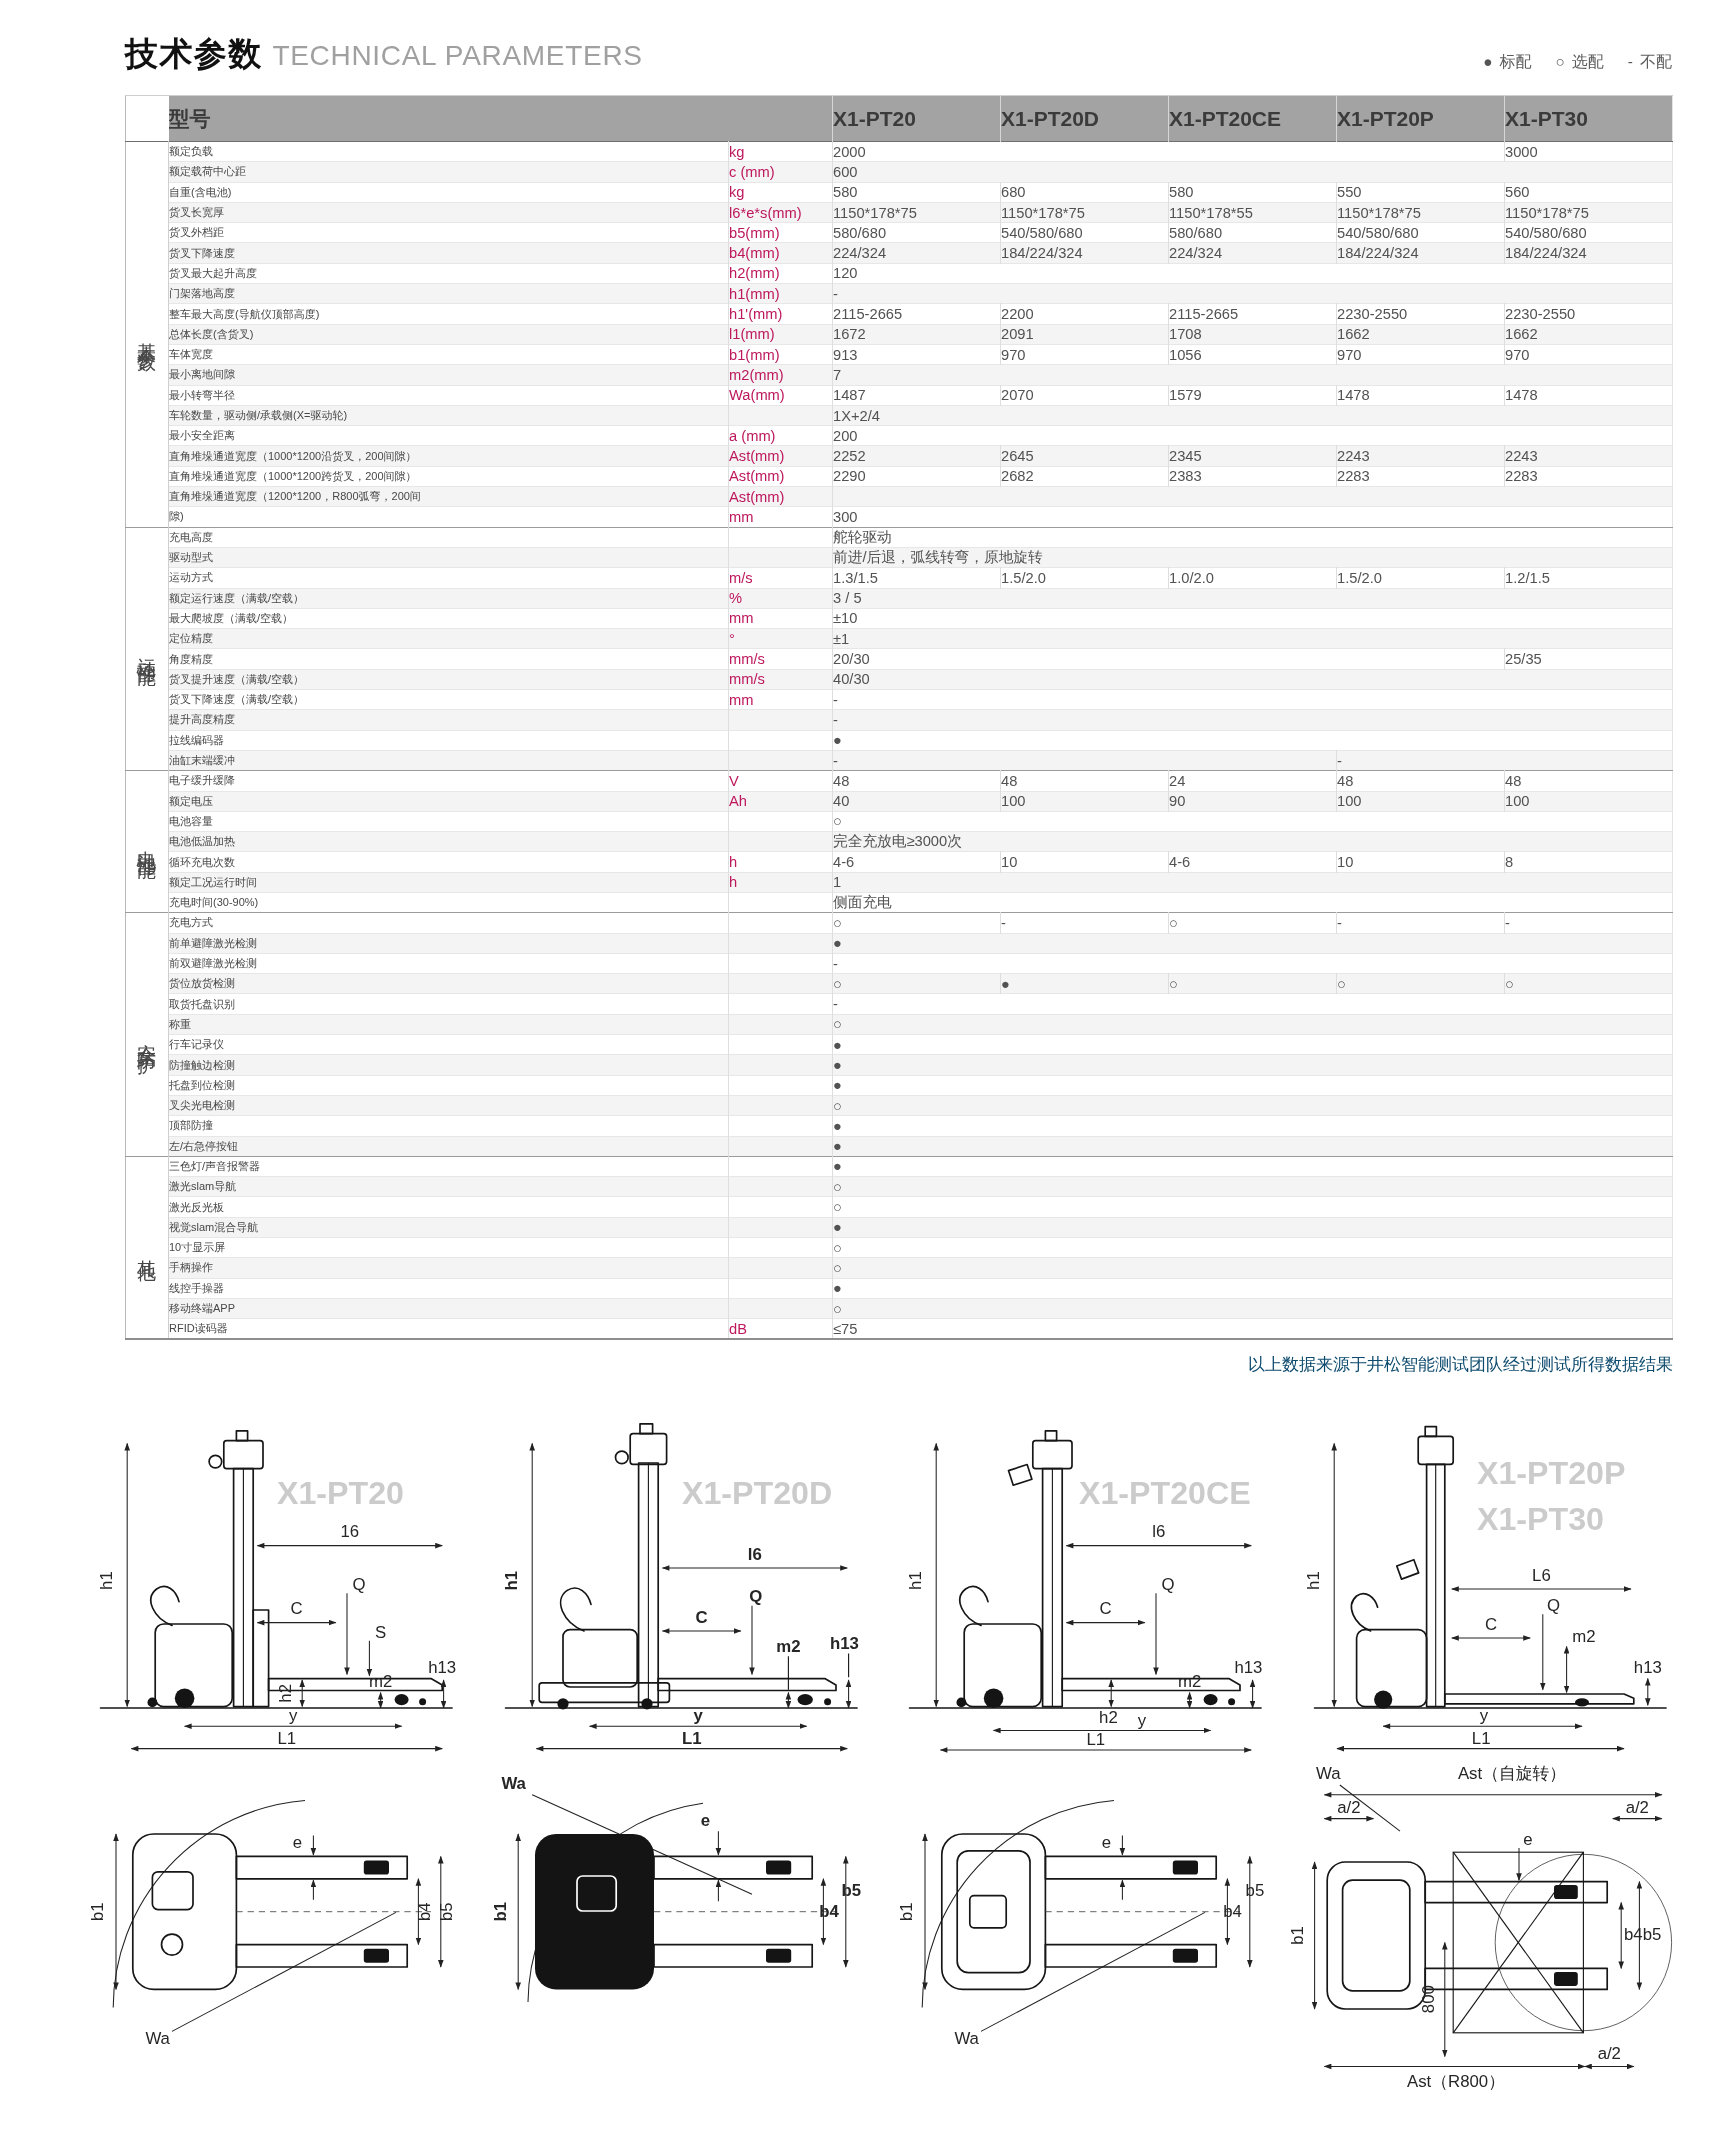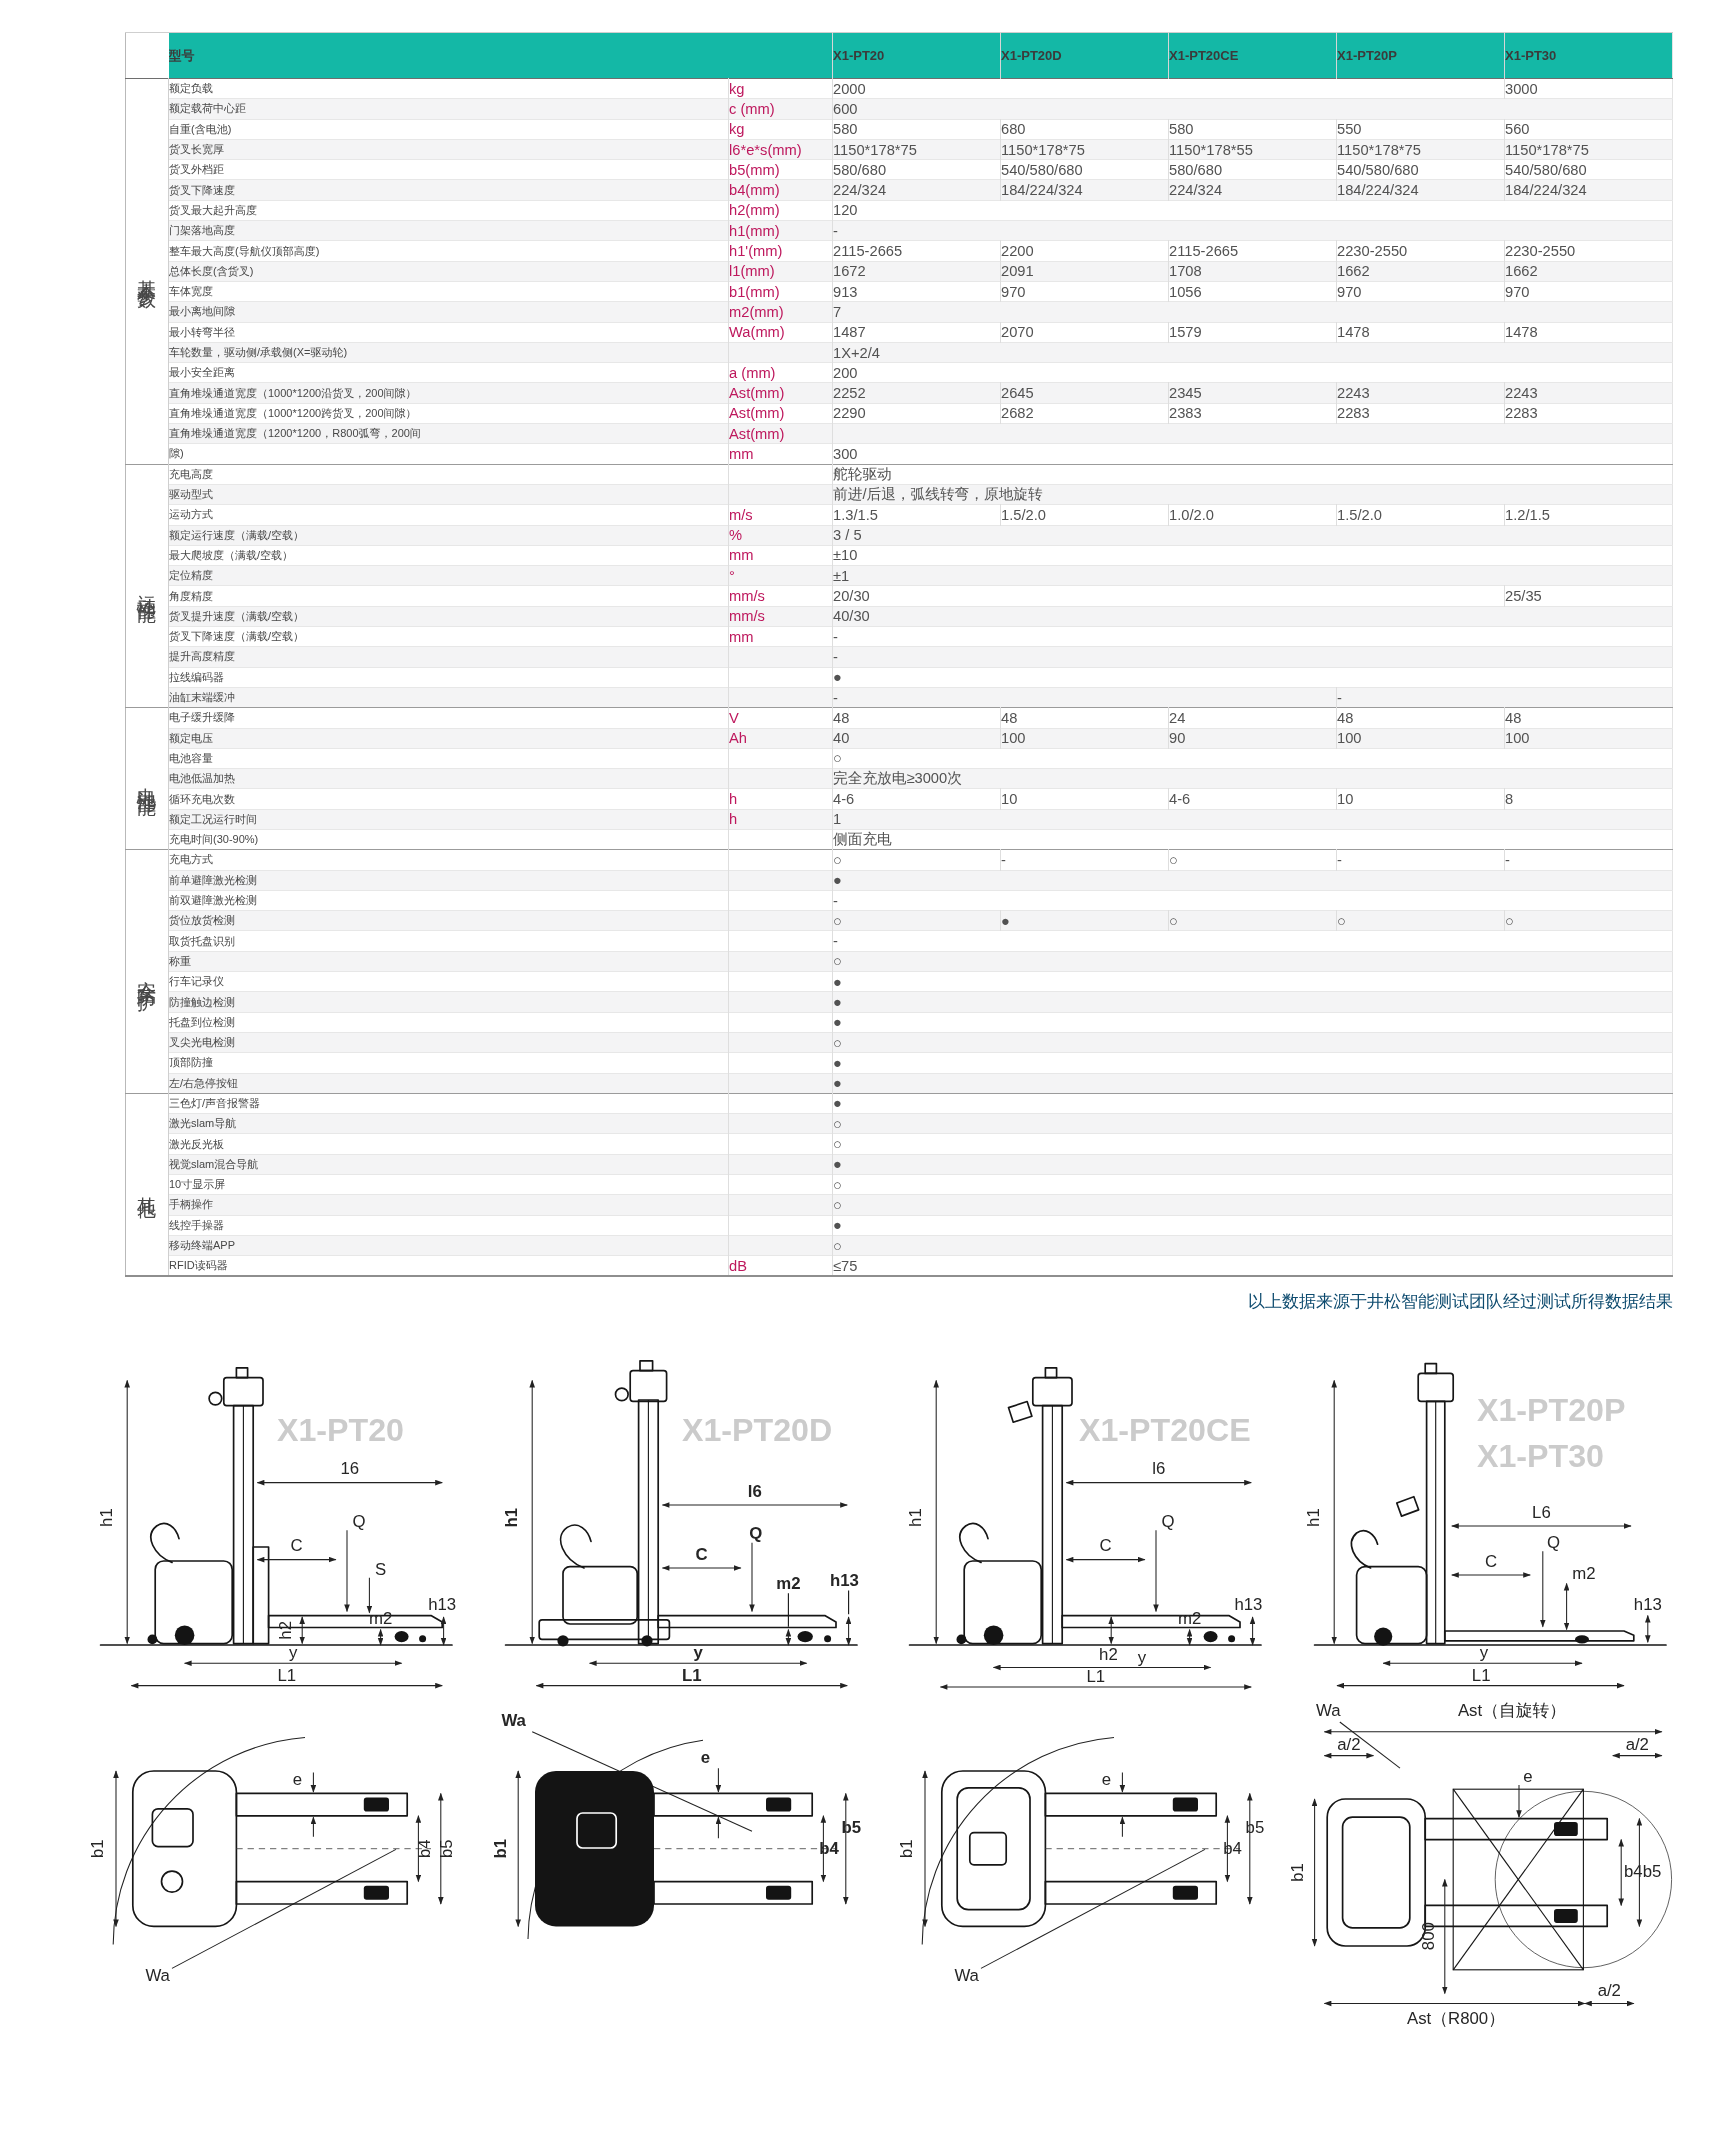--- a/index.html
+++ b/index.html
@@ -11,21 +11,21 @@
   .title-en{font-size:28px;font-weight:500;color:#a0a0a0;margin-left:9.8px;letter-spacing:0.7px;}
   .legend{display:flex;align-items:center;gap:24px;font-size:16px;color:#5c5c5c;padding-bottom:4.2px;}
   .legend-item{display:flex;align-items:center;gap:7px;}
   .legend-sym{font-size:15.4px;color:#555;}
   
   table.spec{border-collapse:collapse;table-layout:fixed;width:1548px;
     border-left:0.7px solid #b9b9b9;border-right:0.7px solid #e3e3e3;border-bottom:2.1px solid #8e8e8e;}
   table.spec th,table.spec td{padding:0;margin:0;vertical-align:middle;white-space:nowrap;overflow:hidden;}
   thead tr{border-top:0.7px solid #cfcfcf;border-bottom:1.4px solid #6e6e6e;}
   th.group-head{background:#fff;}
-  th.model-head{background:#14b8a6;font-size:13px;font-weight:700;color:#3b3b3b;text-align:left;height:45px;padding-left:9.8px;}
+  th.model-head{background:#a3a3a3;font-size:21px;font-weight:700;color:#3b3b3b;text-align:left;height:45px;padding-left:9.8px;}
   th.model-col{border-left:0.7px solid #d6d6d6;}
   tbody tr{border-top:0.7px solid #e7e7e7;height:20.3px;}
   tbody tr.section-start{border-top:1.4px solid #9b9b9b;}
   tbody tr.stripe td{background:#f4f4f5;}
   td.group-cell{background:#fff;border-right:0.7px solid #cfcfcf;text-align:center;}
   .vtext{writing-mode:vertical-rl;text-orientation:upright;font-size:19px;color:#474747;letter-spacing:3.5px;margin:0 auto;line-height:1;}
   td.label-cell{font-size:11px;color:#474747;text-align:left;padding-left:11.2px;}
   td.unit-cell{font-size:14.7px;color:#be185d;border-left:0.7px solid #dedede;border-right:0.7px solid #dedede;padding-left:8.4px;text-align:left;}
   td.value-cell{font-size:14.7px;color:#525252;padding-left:9.8px;text-align:left;}
   td.value-cell.sep{border-left:0.7px solid #dedede;}
@@ -54,20 +54,39 @@
         <path d="M0,0 L11,4 L0,8 Z" fill="#222"></path>
       </marker>
     <marker id="as" markerWidth="12" markerHeight="10" refX="1" refY="4" orient="auto" markerUnits="userSpaceOnUse">
         <path d="M11,0 L0,4 L11,8 Z" fill="#222"></path>
       </marker>
   </defs>
 </svg>
 
 <div class="content">
 
+  <div class="page-head">
+    <div>
+      <span class="title-zh">技术参数</span><span class="title-en">TECHNICAL PARAMETERS</span>
+    </div>
+    <div class="legend">
+      <span class="legend-item">
+        <span class="legend-sym">●</span>
+        <span>标配</span>
+      </span>
+      <span class="legend-item">
+        <span class="legend-sym">○</span>
+        <span>选配</span>
+      </span>
+      <span class="legend-item">
+        <span class="legend-sym">-</span>
+        <span>不配</span>
+      </span>
+    </div>
+  </div>
 
   <table class="spec">
     <colgroup>
       <col style="width:43px">
         <col style="width:560px">
         <col style="width:104px">
       <col style="width:168px">
         <col style="width:168px">
         <col style="width:168px">
         <col style="width:168px">

